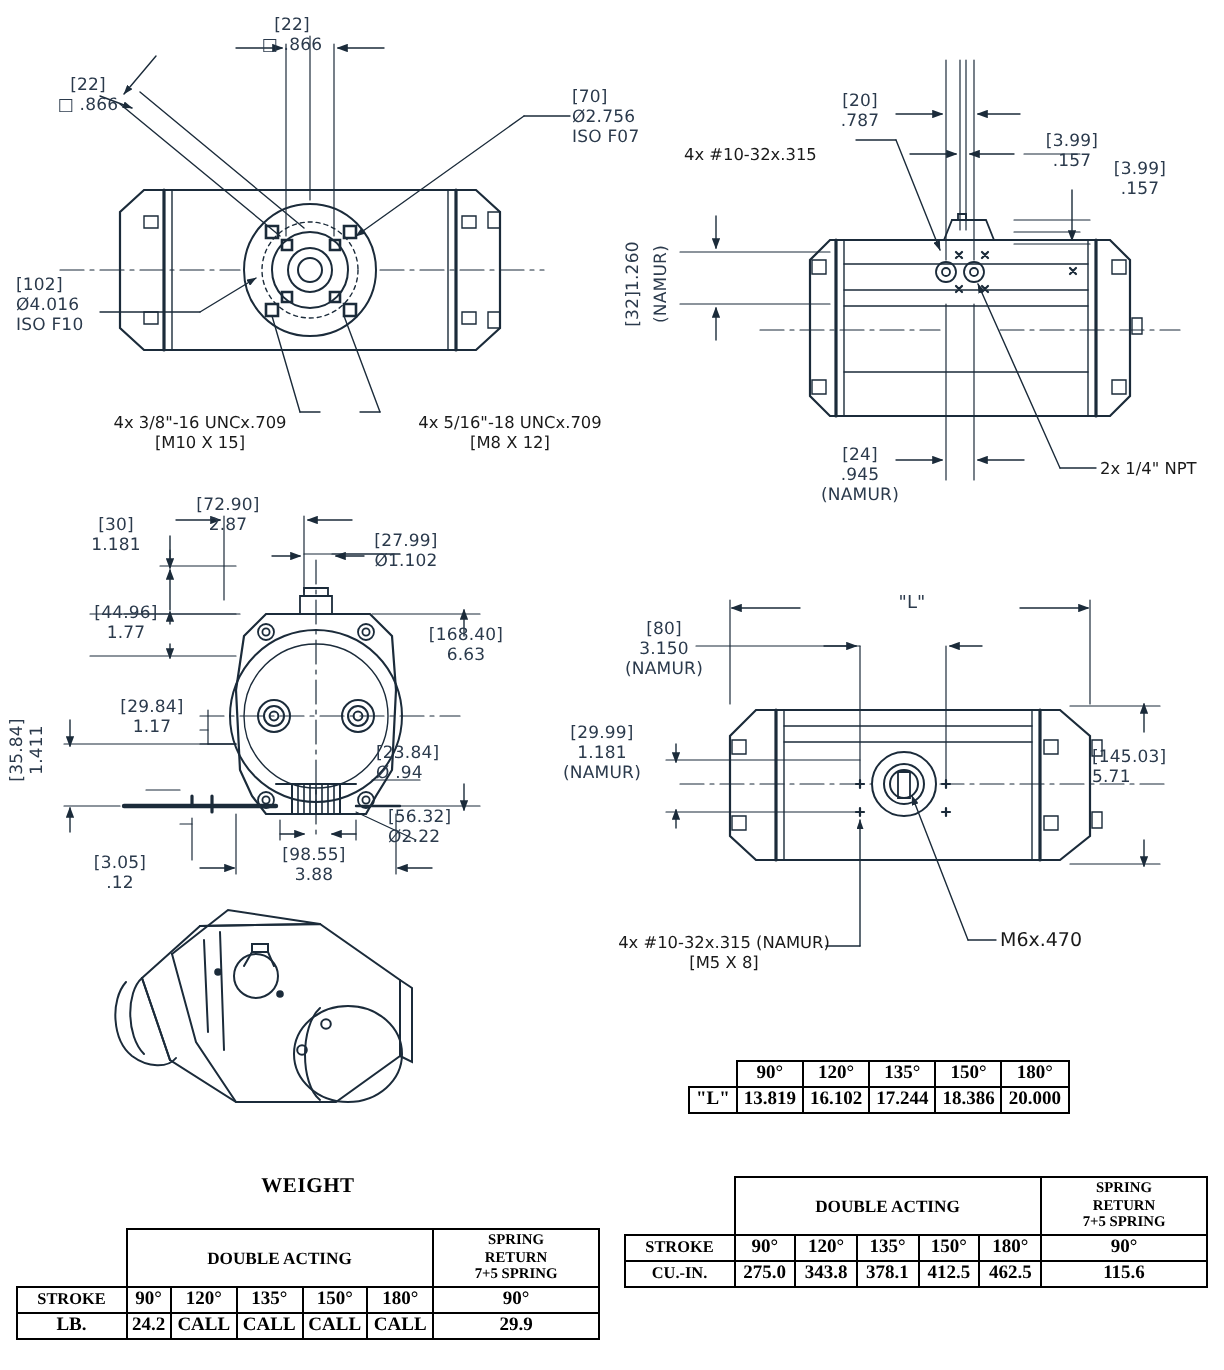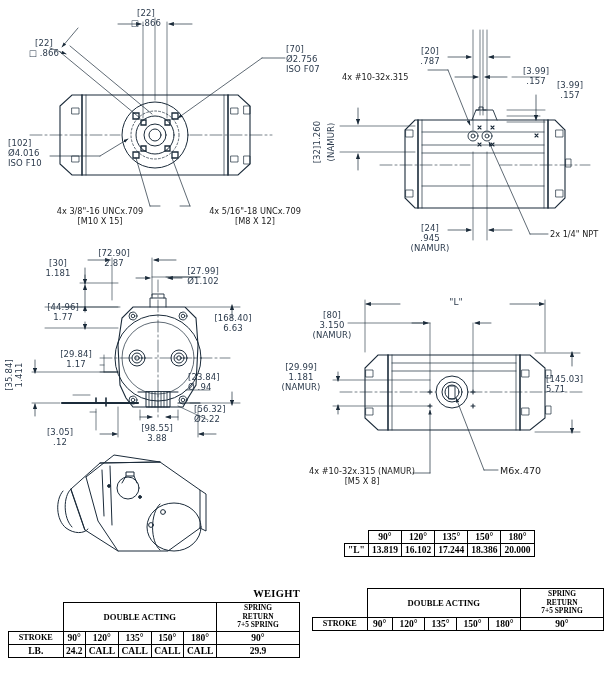--- a/index.html
+++ b/index.html
@@ -8,21 +8,21 @@
   .sheet{position:absolute;left:0;top:0;width:612px;height:685px;}
   svg.draw{position:absolute;left:0;top:0;width:612px;height:685px;overflow:visible;}
   .dim{position:absolute;font-size:8.5px;line-height:10px;color:#2b3a4c;white-space:nowrap;text-align:center;letter-spacing:0.1px;}
   .dim.l{text-align:left;}
   .note{position:absolute;font-size:8.2px;line-height:10px;color:#1a1a1a;white-space:nowrap;text-align:center;}
   .note.l{text-align:left;}
   .rot{transform:rotate(-90deg);transform-origin:left top;}
   
   .tblwrap{position:absolute;}
   .tcap{font-family:"Liberation Serif","DejaVu Serif",serif;font-weight:bold;font-size:10.5px;
-        text-align:right;color:#000;margin-bottom:3px;letter-spacing:.3px;}
+        text-align:center;color:#000;margin-bottom:15px;letter-spacing:.3px;}
   table.spec{border-collapse:collapse;font-family:"Liberation Serif","DejaVu Serif",serif;
         font-weight:bold;font-size:9.5px;color:#000;}
   table.spec td{border:1px solid #000;text-align:center;padding:1px 2px;}
   table.spec td.blank{border:none;}
   table.spec td.hdr{font-size:8.6px;}
   table.spec td.sr{font-size:7.4px;line-height:8.6px;}
   table.spec td.stroke{font-size:8.2px;padding:1px 1px;}
   
   table.ltab{border-collapse:collapse;font-family:"Liberation Serif","DejaVu Serif",serif;
         font-weight:bold;font-size:9.5px;color:#000;}
@@ -560,17 +560,26 @@
     </tr>
     <tr>
       <td class="stroke">STROKE</td>
       <td>90°</td>
       <td>120°</td>
       <td>135°</td>
       <td>150°</td>
       <td>180°</td>
       <td>90°</td>
     </tr>
+    <tr>
+      <td class="stroke">CU.-IN.</td>
+      <td>275.0</td>
+      <td>343.8</td>
+      <td>378.1</td>
+      <td>412.5</td>
+      <td>462.5</td>
+      <td>115.6</td>
+    </tr>
   </tbody>
       </table>
 </div>
 
 </div>
 
 </body></html>

